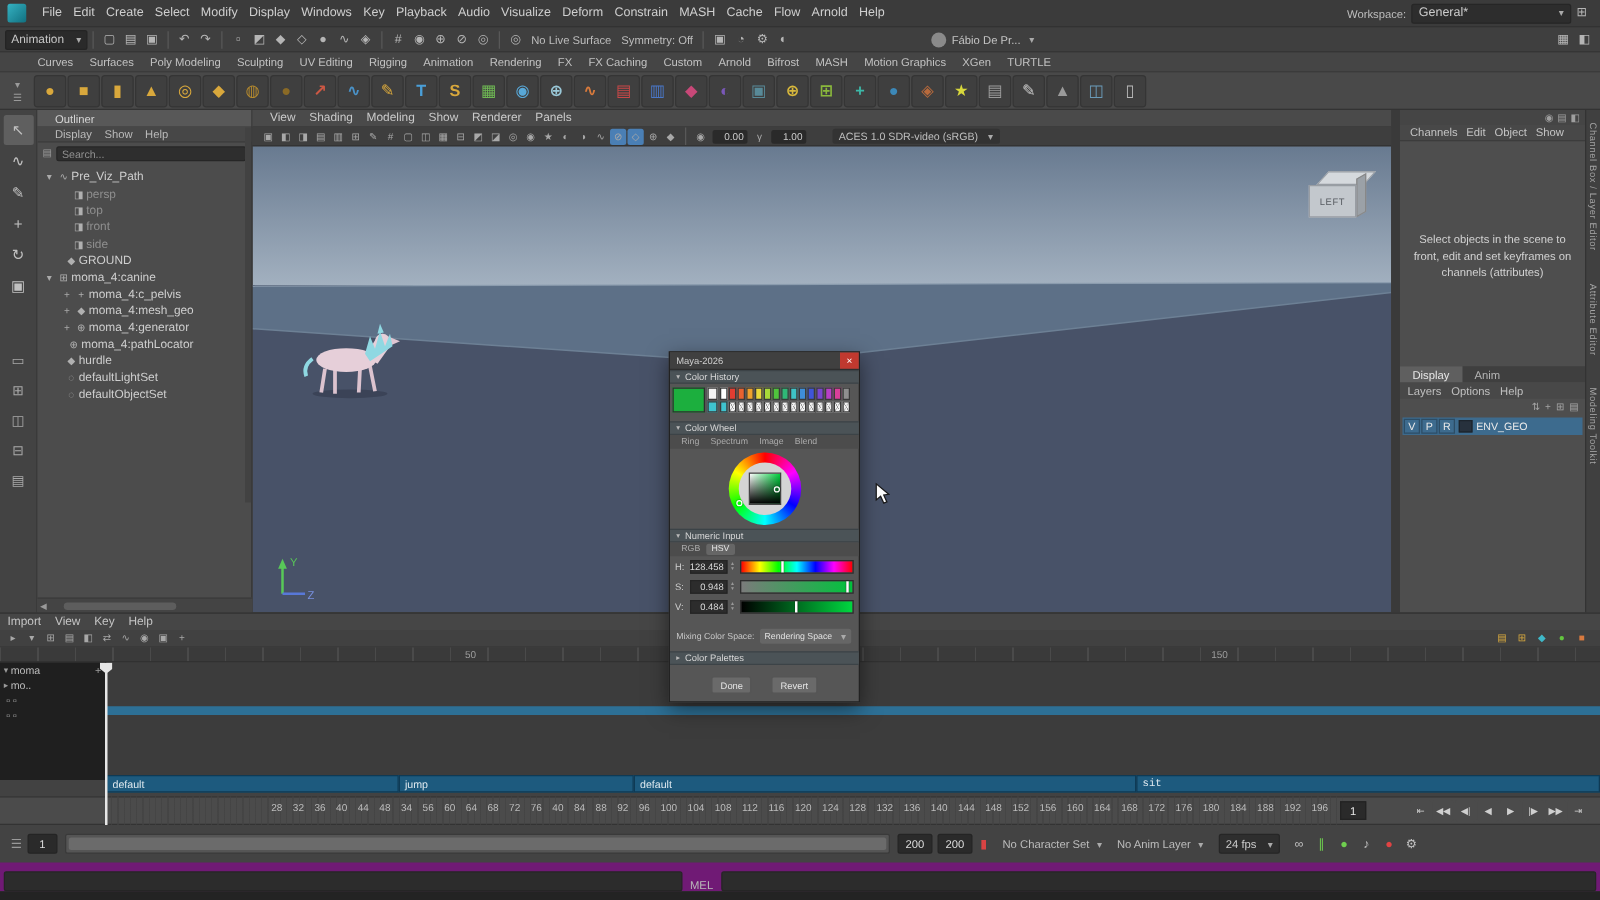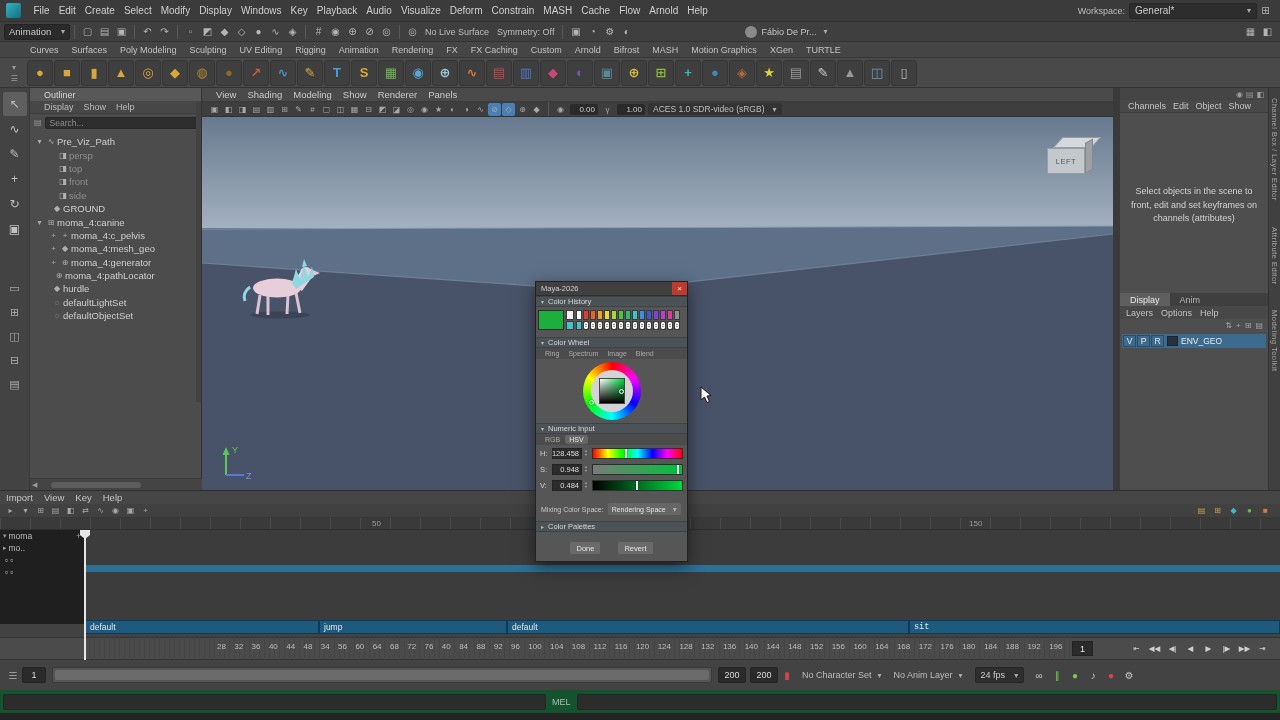--- a/index.html
+++ b/index.html
@@ -50,21 +50,21 @@
   .ol-ico { width:12px; text-align:center; color:#b0b0b0; font-size:8px; }
   .ol-hscroll { position:absolute; left:30px; top:478px; width:172px; height:12px; background:#444; border-top:1px solid #3a3a3a; display:flex; align-items:center; }
   .ol-hscroll .bar { height:6px; background:#5d5d5d; border-radius:3px; width:90px; margin-left:14px; }
   .ol-vscroll { position:absolute; left:196px; top:102px; width:5px; height:300px; background:#424242; }
 
   .viewport { left:202px; top:88px; width:911px; height:402px; background:#3f3f3f; }
   .vp-menus { height:14px; background:#4a4a4a; display:flex; align-items:center; gap:11px; padding-left:14px; font-size:9.5px; color:#cacaca; border-bottom:1px solid #3a3a3a; }
   .vp-toolbar { height:15px; background:#3e3e3e; display:flex; align-items:center; gap:1px; padding-left:6px; border-bottom:1px solid #333; }
   .vp-ico { width:13px; height:13px; display:flex; align-items:center; justify-content:center; color:#a8a8a8; font-size:8px; border-radius:2px; }
   .vp-field { width:28px; height:11px; background:#2a2a2a; border-radius:2px; font-size:8px; color:#ccc; display:flex; align-items:center; justify-content:flex-end; padding:0 3px; margin:0 2px; }
-  .vp-cs { height:12px; background:#333; border-radius:2px; display:flex; align-items:center; font-size:8.5px; color:#bfbfbf; padding:0 5px; gap:5px; margin-left:0;text-align:center; }
+  .vp-cs { height:12px; background:#333; border-radius:2px; display:flex; align-items:center; font-size:8.5px; color:#bfbfbf; padding:0 5px; gap:5px; margin-left:18px;text-align:center; }
   .vp-canvas { position:relative; width:911px; height:373px; overflow:hidden; }
   .viewcube { position:absolute; left:845px; top:20px; width:50px; height:40px; }
   .vc-top { position:absolute; left:6px; top:0; width:38px; height:11px; background:#d5d9dd; border:1px solid #989da3; transform:skewX(-42deg); transform-origin:bottom left; }
   .vc-front { position:absolute; left:0; top:11px; width:38px; height:26px; background:#c3c8cd; border:1px solid #989da3; color:#565b60; font-size:7.5px; display:flex; align-items:center; justify-content:center; letter-spacing:.5px; }
   .vc-side { position:absolute; left:38px; top:6px; width:8px; height:31px; background:#9ba1a7; border:1px solid #888; transform:skewY(-30deg); transform-origin:top left; }
 
   .divider-v { left:1113px; top:88px; width:7px; height:402px; background:#3a3a3a; }
 
   .rightdock { left:1120px; top:88px; width:148px; height:402px; background:#4e4e4e; }
   .rd-top { height:12px; display:flex; justify-content:flex-end; gap:3px; align-items:center; padding-right:4px; background:#454545; }
@@ -110,21 +110,21 @@
   
   .rangebar { left:0; top:660px; width:1280px; height:30px; background:#434343; display:flex; align-items:center; padding:0 4px; }
   .rb-field { background:#2a2a2a; border:1px solid #242424; border-radius:2px; height:16px; display:flex; align-items:center; justify-content:center; font-size:9px; color:#ddd; }
   .rb-slider { height:16px; background:#555; border:1px solid #3a3a3a; border-radius:2px; margin:0 6px; flex:0 0 660px; position:relative; }
   .rb-slider .fill { position:absolute; left:2px; top:2px; right:2px; bottom:2px; background:#6b6b6b; border-radius:2px; }
   .rb-text { font-size:9px; color:#bdbdbd; margin:0 6px; display:flex; align-items:center; gap:3px; }
   .fps-dd { background:#2e2e2e; border:1px solid #262626; border-radius:2px; height:16px; display:flex; align-items:center; gap:6px; padding:0 5px; font-size:9px; color:#ccc; margin:0 6px; }
   .rb-ico { width:16px; height:16px; display:flex; align-items:center; justify-content:center; font-size:10px; margin:0 1px; }
 
   
-  .cmdline { left:0; top:690px; width:1280px; height:23px; background:#14532d; display:flex; align-items:center; padding:0 3px; }
+  .cmdline { left:0; top:690px; width:1280px; height:23px; background:#701a75; display:flex; align-items:flex-end; padding:0 3px; }
   .cmd-field { height:16px; background:#2c2c2c; border:1px solid #252525; border-radius:2px; }
   .cmd-left { width:543px; }
   .cmd-label { font-size:9px; color:#b8b8b8; margin:0 6px; }
   .cmd-right { flex:1; }
   .bottomstrip { left:0; top:713px; width:1280px; height:7px; background:#232323; }
 
   
   .playhead-line { left:84px; top:538px; width:2px; height:122px; background:#e6e6e6; z-index:5; }
   .playhead-flag { left:80px; top:530px; width:10px; height:9px; background:#e6e6e6; clip-path:polygon(0 0,100% 0,100% 55%,50% 100%,0 55%); z-index:5; }
 

